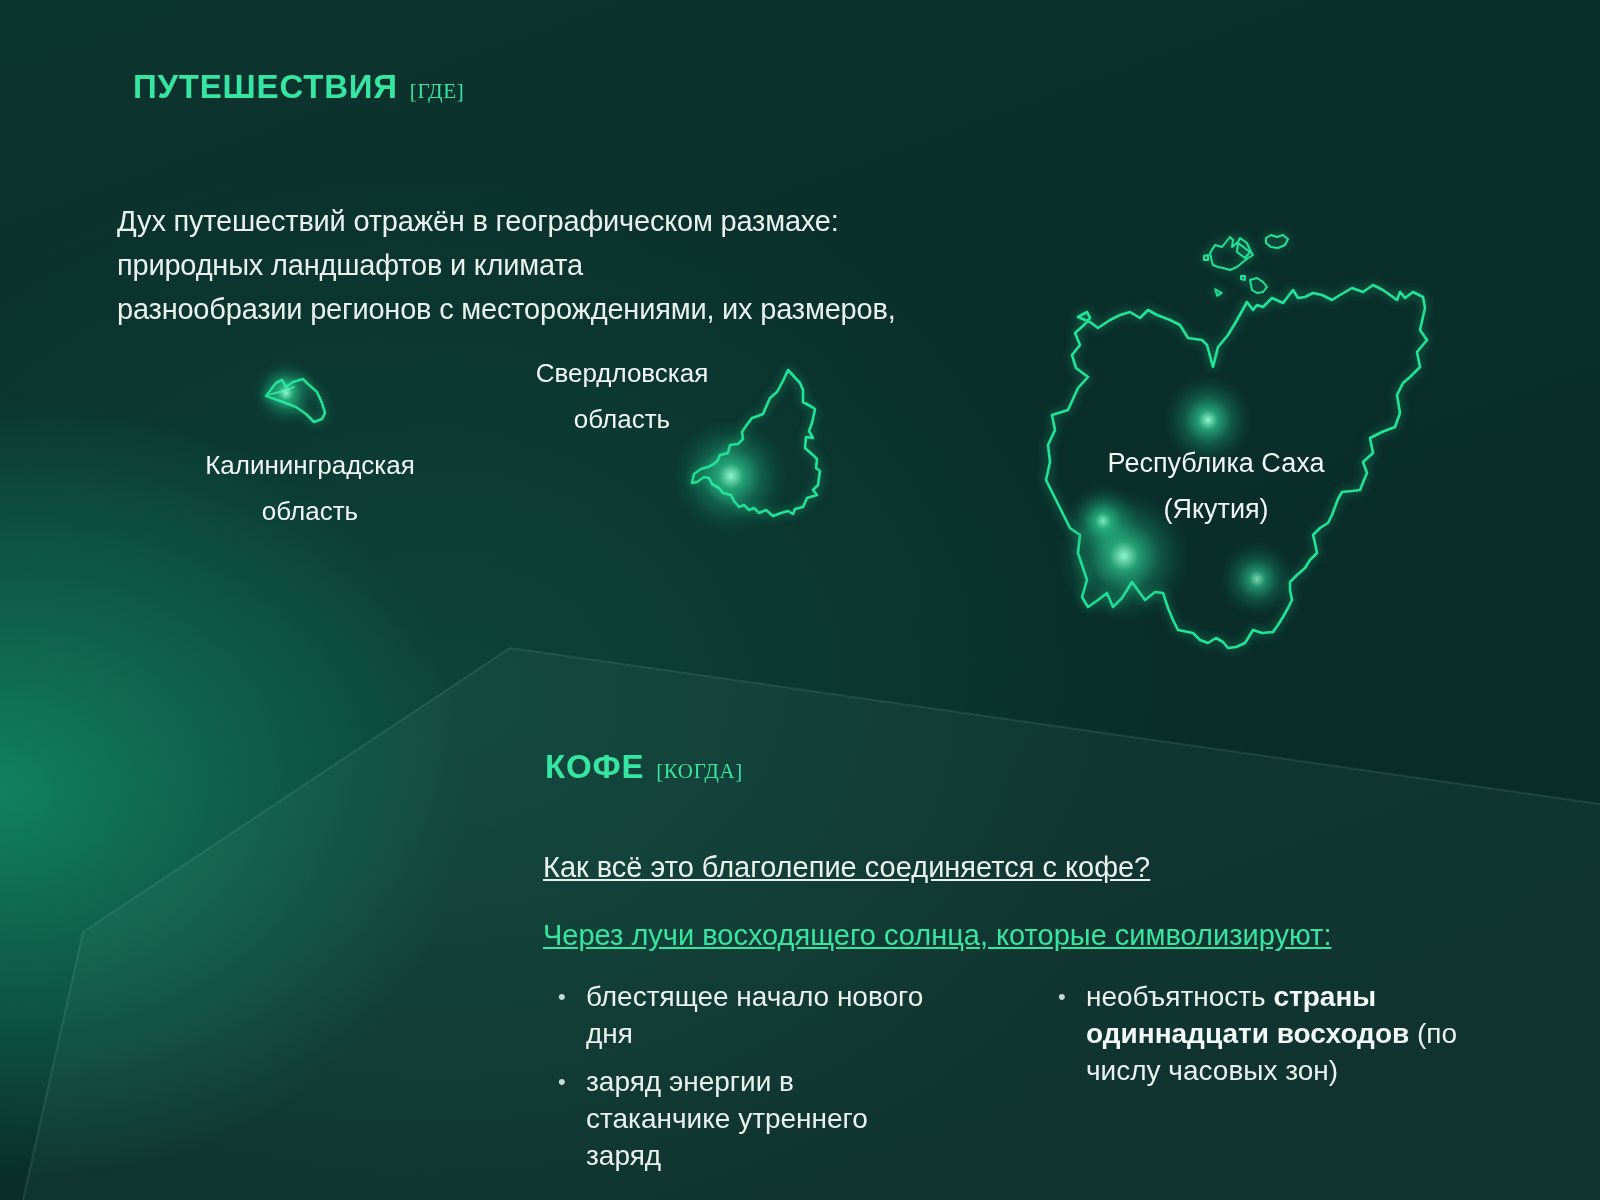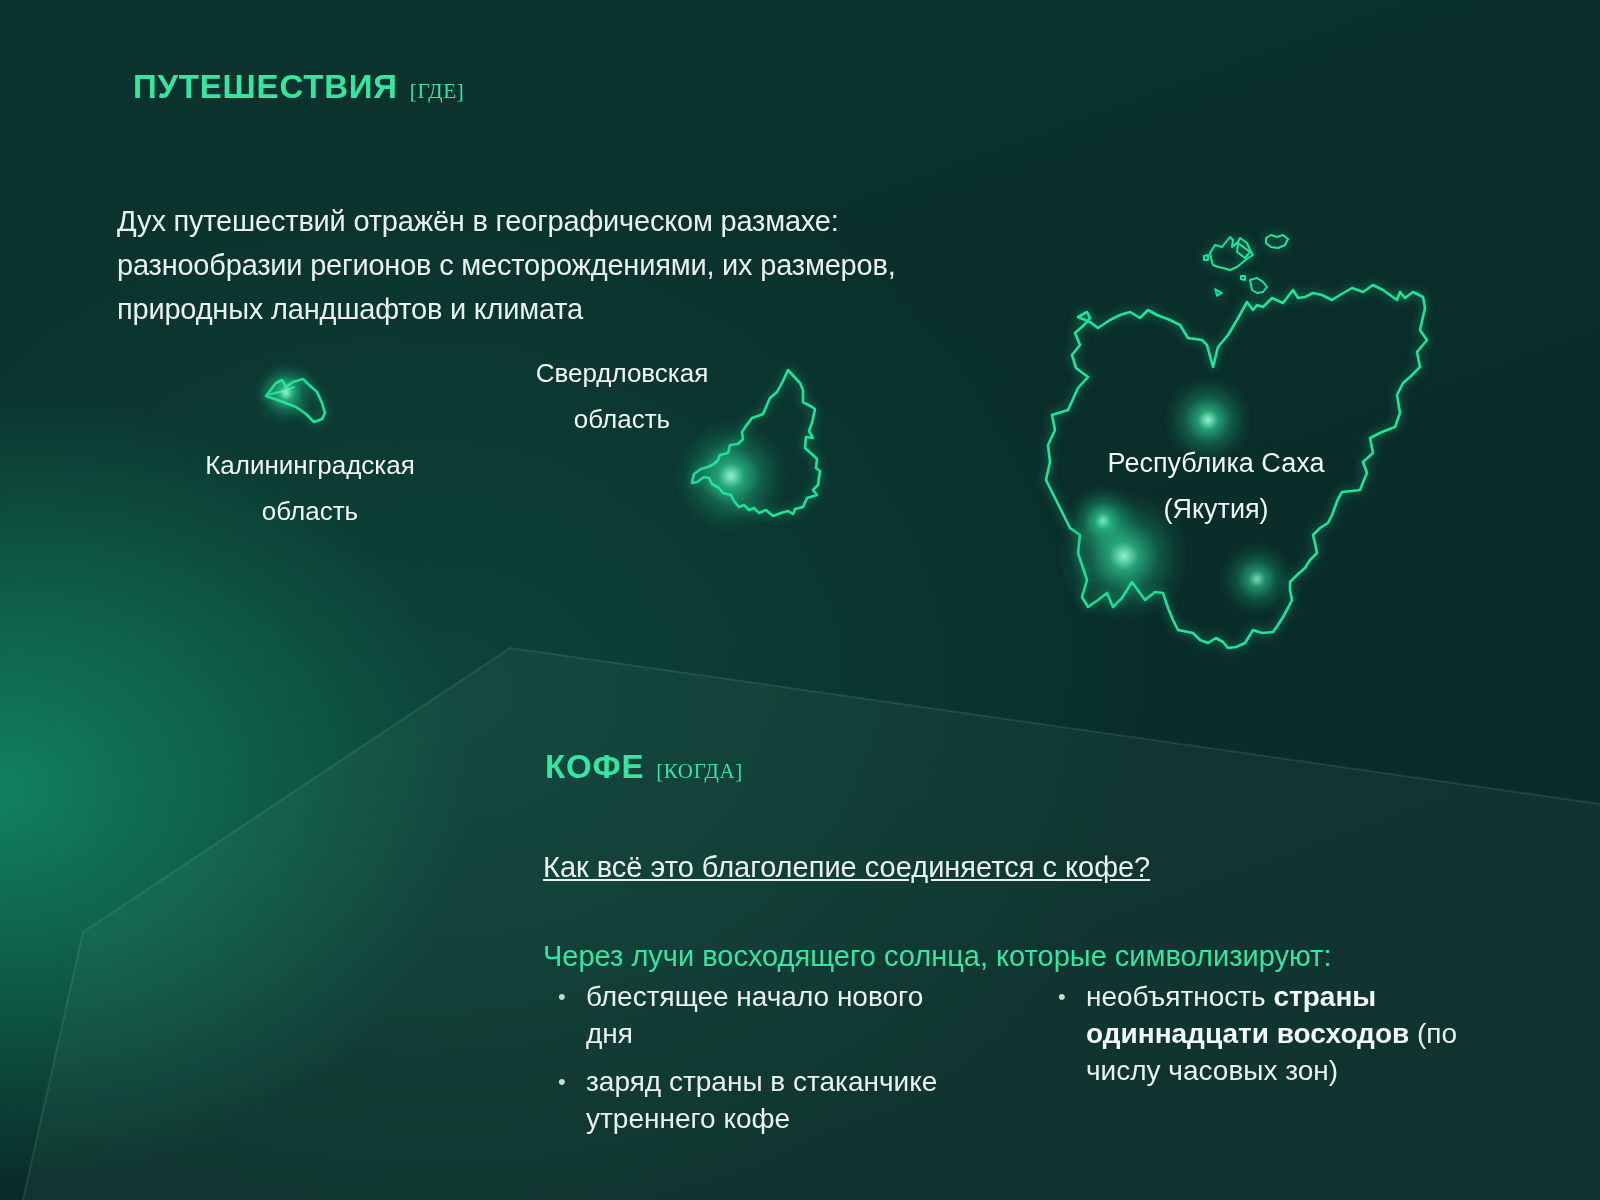--- a/index.html
+++ b/index.html
@@ -53,21 +53,21 @@
   
   .region-label{
     position:absolute;text-align:center;font-size:26px;line-height:46px;color:#f2f8f5;font-weight:400;
   }
   .label-kaliningrad{left:195px;top:442px;width:230px;}
   .label-sverdlovsk{left:522px;top:350px;width:200px;}
   .label-yakutia{left:1091px;top:440px;width:250px;font-size:27px;}
 
   
   .coffee-question{position:absolute;left:543px;top:851px;font-size:29px;color:var(--white);text-decoration:underline;}
-  .coffee-lead{position:absolute;left:543px;top:940px;font-size:29px;color:var(--accent);}
+  .coffee-lead{position:absolute;left:543px;top:919px;font-size:29px;color:var(--accent);text-decoration:underline;}
 
   .bullets{position:absolute;list-style:none;font-size:28px;line-height:37px;color:var(--white);}
   .bullets-left{left:558px;top:978px;width:380px;}
   .bullets-right{left:1058px;top:978px;width:410px;}
   .bullet-item{display:flex;margin-bottom:11px;}
   .bullet-item::before{content:"\2022";color:#c6d9d2;font-size:22px;flex:0 0 28px;line-height:37px;}
   .bullet-text{flex:1;}
   .bullet-text b{font-weight:700;color:#f4faf7;}
 </style>
 </head>
@@ -80,22 +80,22 @@
     <polyline points="1600,804 510,648 83,932 23,1200" fill="none" stroke="rgba(210,255,240,0.10)" stroke-width="2"></polyline>
   </svg>
 
   <div class="heading travel-heading">
     <span class="h-title">ПУТЕШЕСТВИЯ</span>
     <span class="h-tag">[ГДЕ]</span>
   </div>
 
   <div class="travel-desc">
     <div>Дух путешествий отражён в географическом размахе:</div>
+    <div>природных ландшафтов и климата</div>
     <div>разнообразии регионов с месторождениями, их размеров,</div>
-    <div>природных ландшафтов и климата</div>
   </div>
 
   <svg class="maps" width="1600" height="1200" viewBox="0 0 1600 1200">
 
     <g>
       <path d="M 266,396 L 276,383 L 282,380 L 286,387 L 293,382 L 303,379 L 308,384
                L 317,392 L 322,403 L 325,413 L 322,419 L 314,422 L 306,414 L 296,407
                L 283,402 Z"></path>
       <path class="thin" d="M 267,395 L 284,391 L 294,387"></path>
     </g>
@@ -168,21 +168,21 @@
 
   <div class="coffee-question">Как всё это благолепие соединяется с кофе?</div>
 
   <div class="coffee-lead">Через лучи восходящего солнца, которые символизируют:</div>
 
   <ul class="bullets bullets-left">
     <li class="bullet-item">
       <span class="bullet-text">блестящее начало нового дня</span>
     </li>
     <li class="bullet-item">
-      <span class="bullet-text">заряд страны в стаканчике утреннего кофе</span>
+      <span class="bullet-text">заряд энергии в стаканчике утреннего заряд</span>
     </li>
   </ul>
 
   <ul class="bullets bullets-right">
     <li class="bullet-item">
       <span class="bullet-text"><span>необъятность </span><b>страны одиннадцати восходов</b><span> (по числу часовых зон)</span></span>
     </li>
   </ul>
 
 </div>

